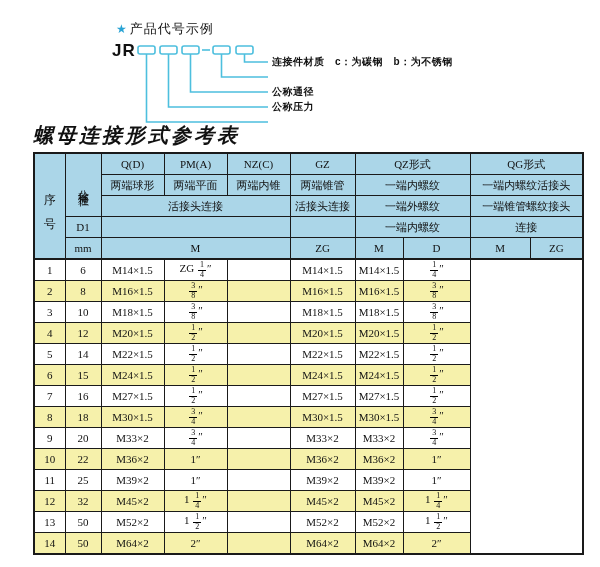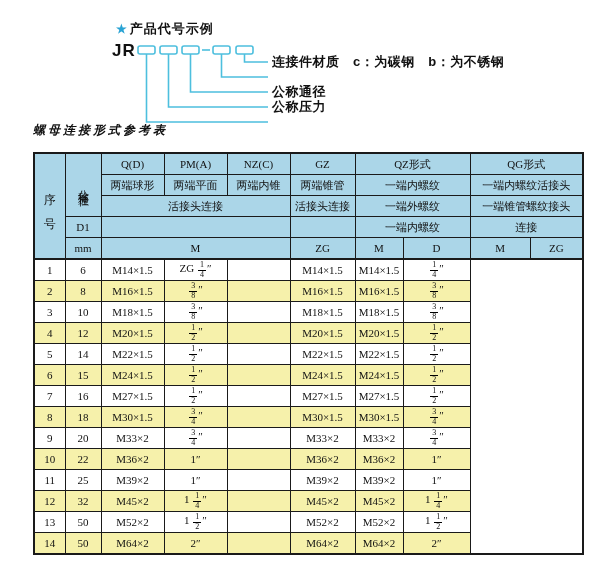--- a/index.html
+++ b/index.html
@@ -15,37 +15,37 @@
     font-family:"Liberation Sans",sans-serif;color:#111;
     position:relative;overflow:hidden;
   }
   .page{position:absolute;inset:0;}
 
   
   .diagram{position:absolute;left:0;top:0;width:600px;height:150px;}
   .diagram svg{position:absolute;left:0;top:0;}
   .star-heading{
     position:absolute;left:116px;top:20px;
-    font-size:13px;font-weight:bold;letter-spacing:1px;white-space:nowrap;
+    font-size:13px;font-weight:normal;letter-spacing:1px;white-space:nowrap;
   }
   .star-heading .star{color:var(--star);margin-right:2px;font-size:12px;}
   .jr-prefix{
     position:absolute;left:112px;top:41px;
     font-size:17px;font-weight:bold;letter-spacing:1px;
   }
   .dlabel{
     position:absolute;left:272px;height:16px;line-height:16px;
-    font-size:13px;font-weight:bold;white-space:nowrap;letter-spacing:0.5px;
+    font-size:10px;font-weight:bold;white-space:nowrap;letter-spacing:0.5px;
   }
 
   
   .doc-title{
     position:absolute;left:33px;top:122px;margin:0;
     font-family:"Liberation Serif",serif;
-    font-size:12px;font-weight:bold;font-style:italic;
+    font-size:20px;font-weight:bold;font-style:italic;
     letter-spacing:3px;white-space:nowrap;
   }
 
   
   table.ref{
     position:absolute;left:33px;top:152px;
     width:549px;table-layout:fixed;
     border-collapse:collapse;
     font-family:"Liberation Serif",serif;font-size:11px;
   }

